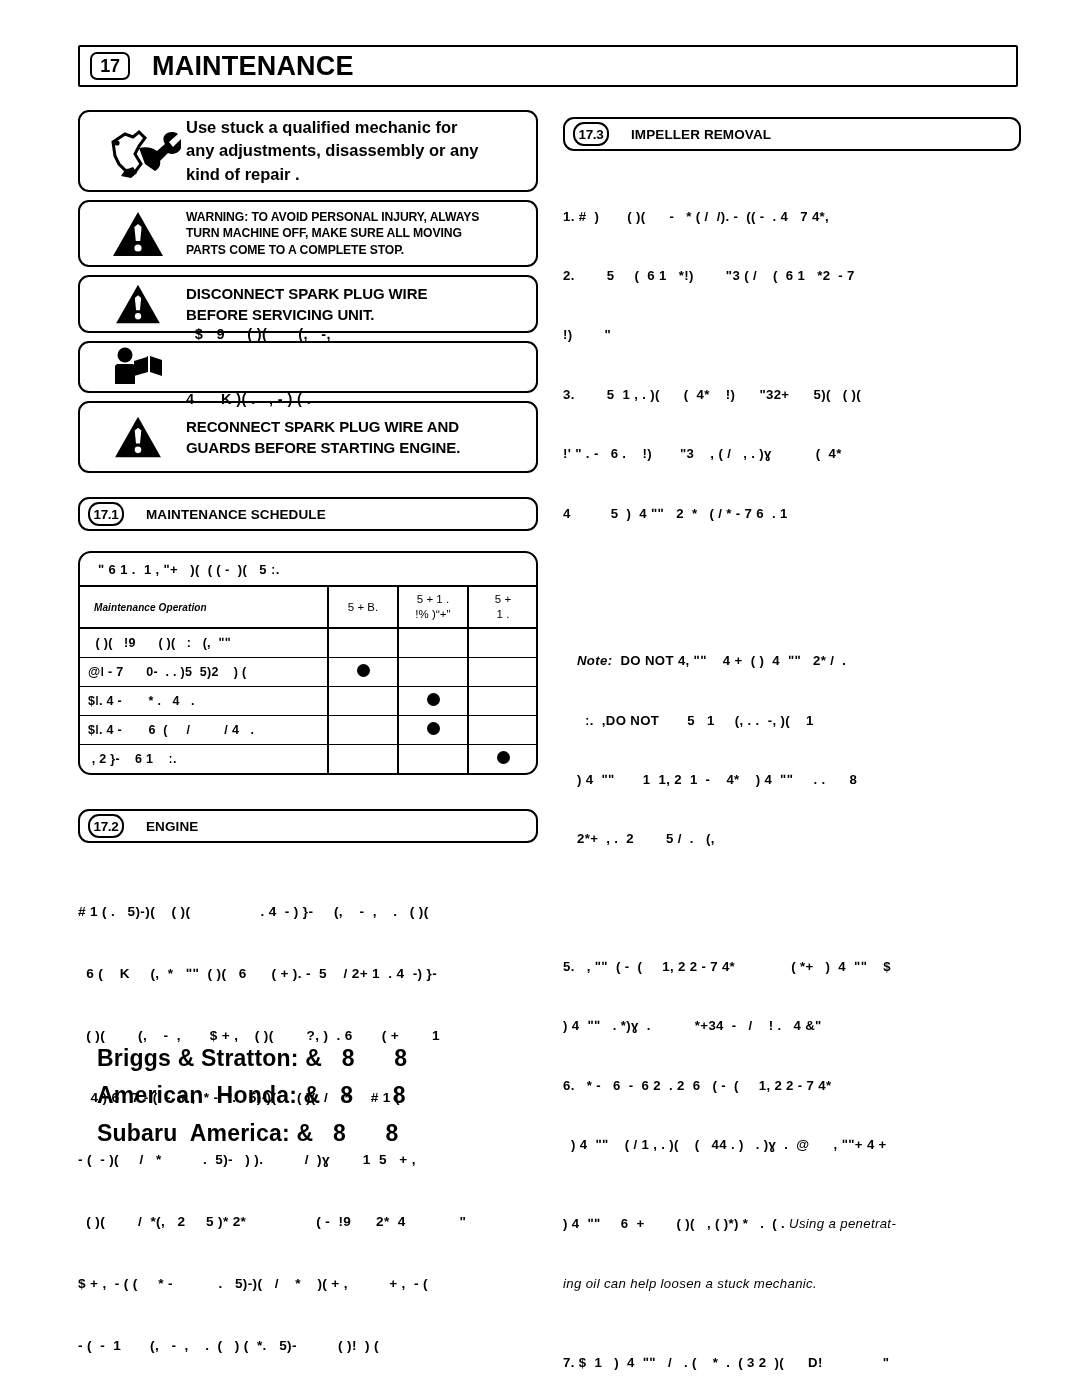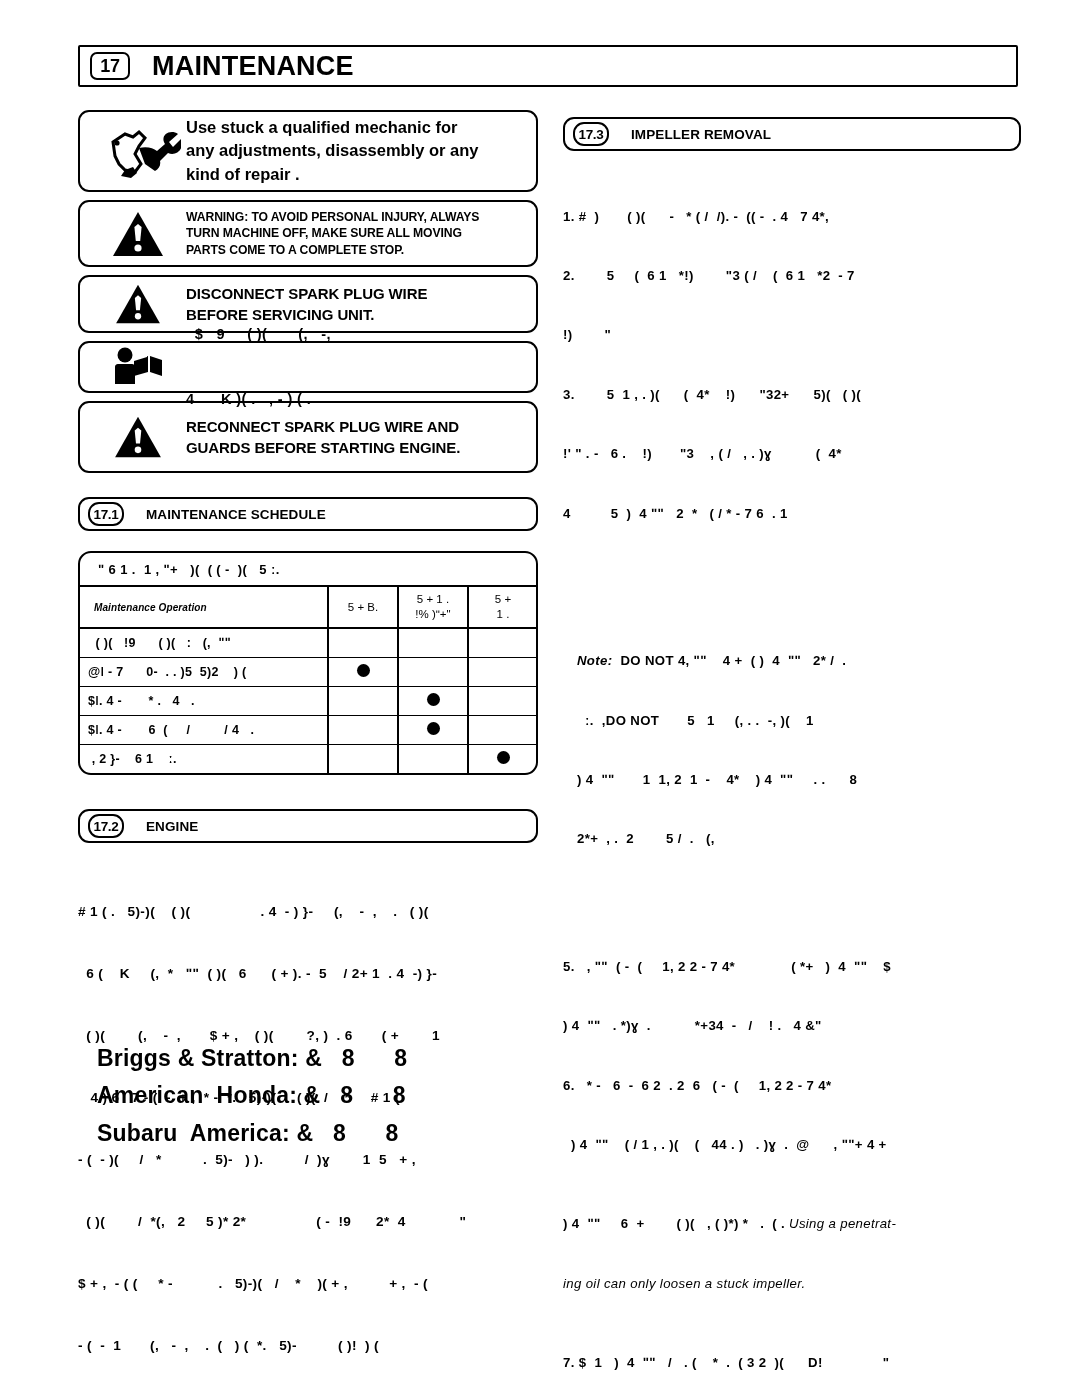--- a/index.html
+++ b/index.html
@@ -481,21 +481,21 @@
         <div class="step-line">) 4  ʺʺ       1  1, 2  1  -    4*    ) 4  ʺʺ     . .      8</div>
         <div class="step-line">2*+  , .  2        5 /  .   (,</div>
       </div>
 
       <div class="step-line">5.   , ʺʺ  ( -  (     1, 2 2 - 7 4*              ( *+   )  4  ʺʺ    $</div>
       <div class="step-line">) 4  ʺʺ   . *)ɣ  .           *+34  -   /    ! .   4 &amp;"</div>
       <div class="step-line">6.   * -   6  -  6 2  . 2  6   ( -  (     1, 2 2 - 7 4*</div>
       <div class="step-line">  ) 4  ʺʺ    ( / 1 , . )(    (   44 . )   . )ɣ  .  @      , ʺʺ+ 4 +</div>
 
       <div class="step-line"><span>) 4  ʺʺ     6  +        ( )(   , ( )*) *   .  ( . </span><span class="ital-real">Using a penetrat-</span></div>
-      <div class="step-line ital-real">ing oil can only loosen a stuck impeller.</div>
+      <div class="step-line ital-real">ing oil can help loosen a stuck mechanic.</div>
 
       <div class="step-line">7. $  1   )  4  ʺʺ   /   . (    *  .  ( 3 2  )(      D!               "</div>
       
       
       
       
       
       
       
       

